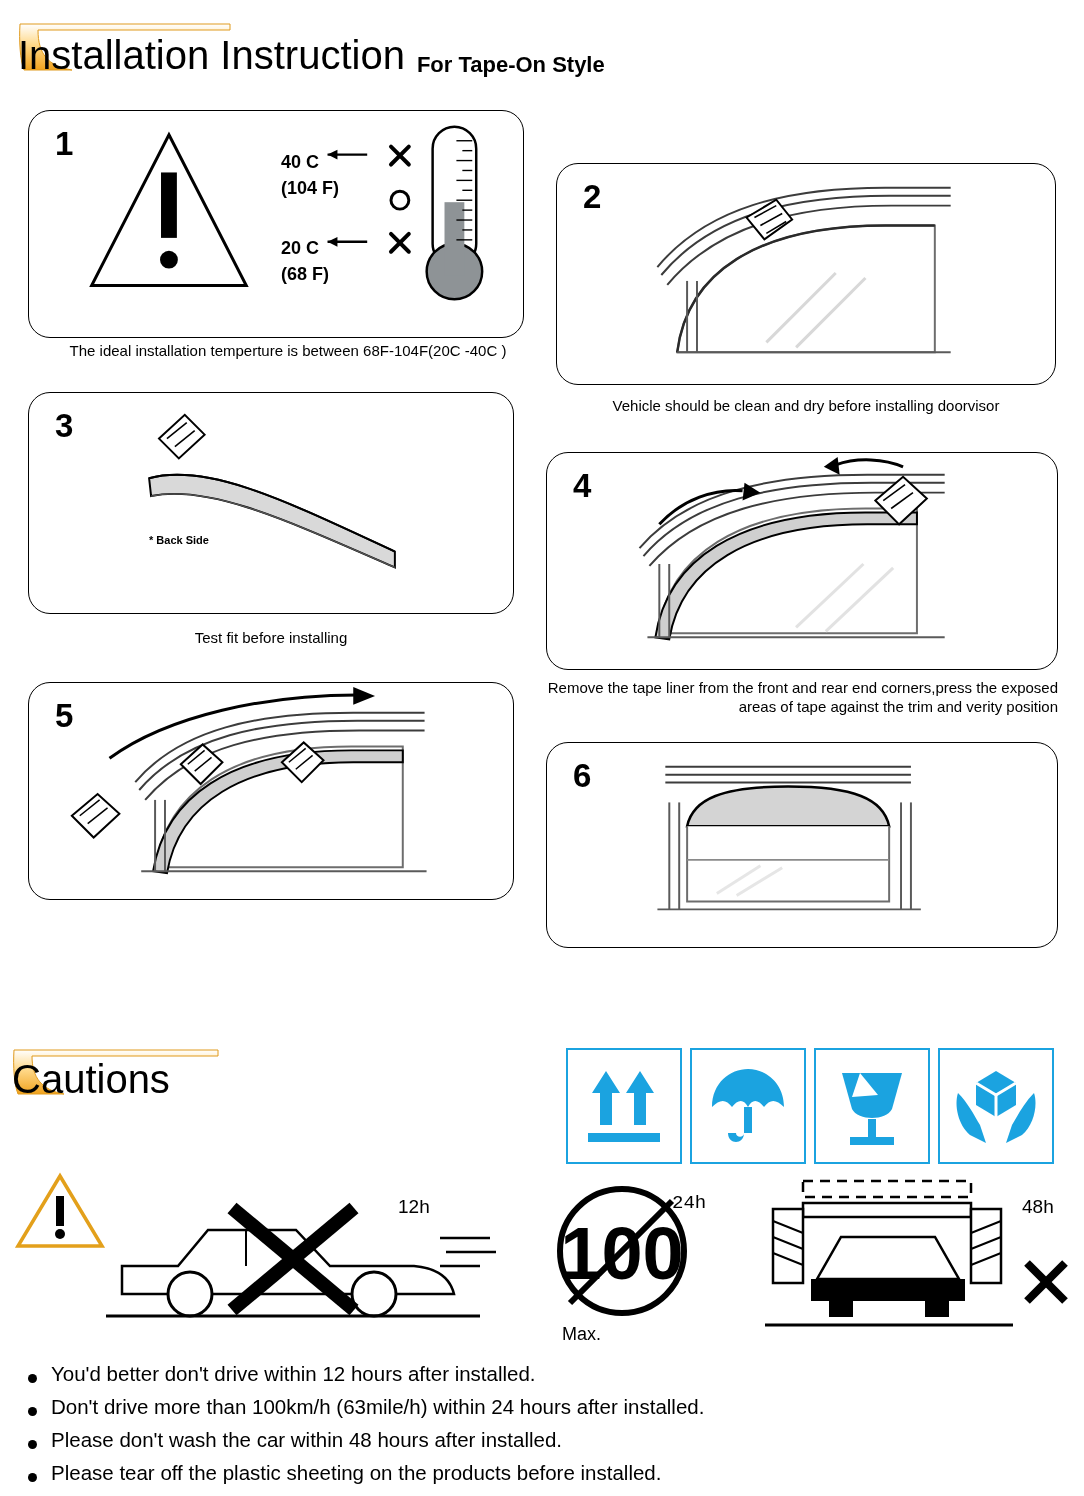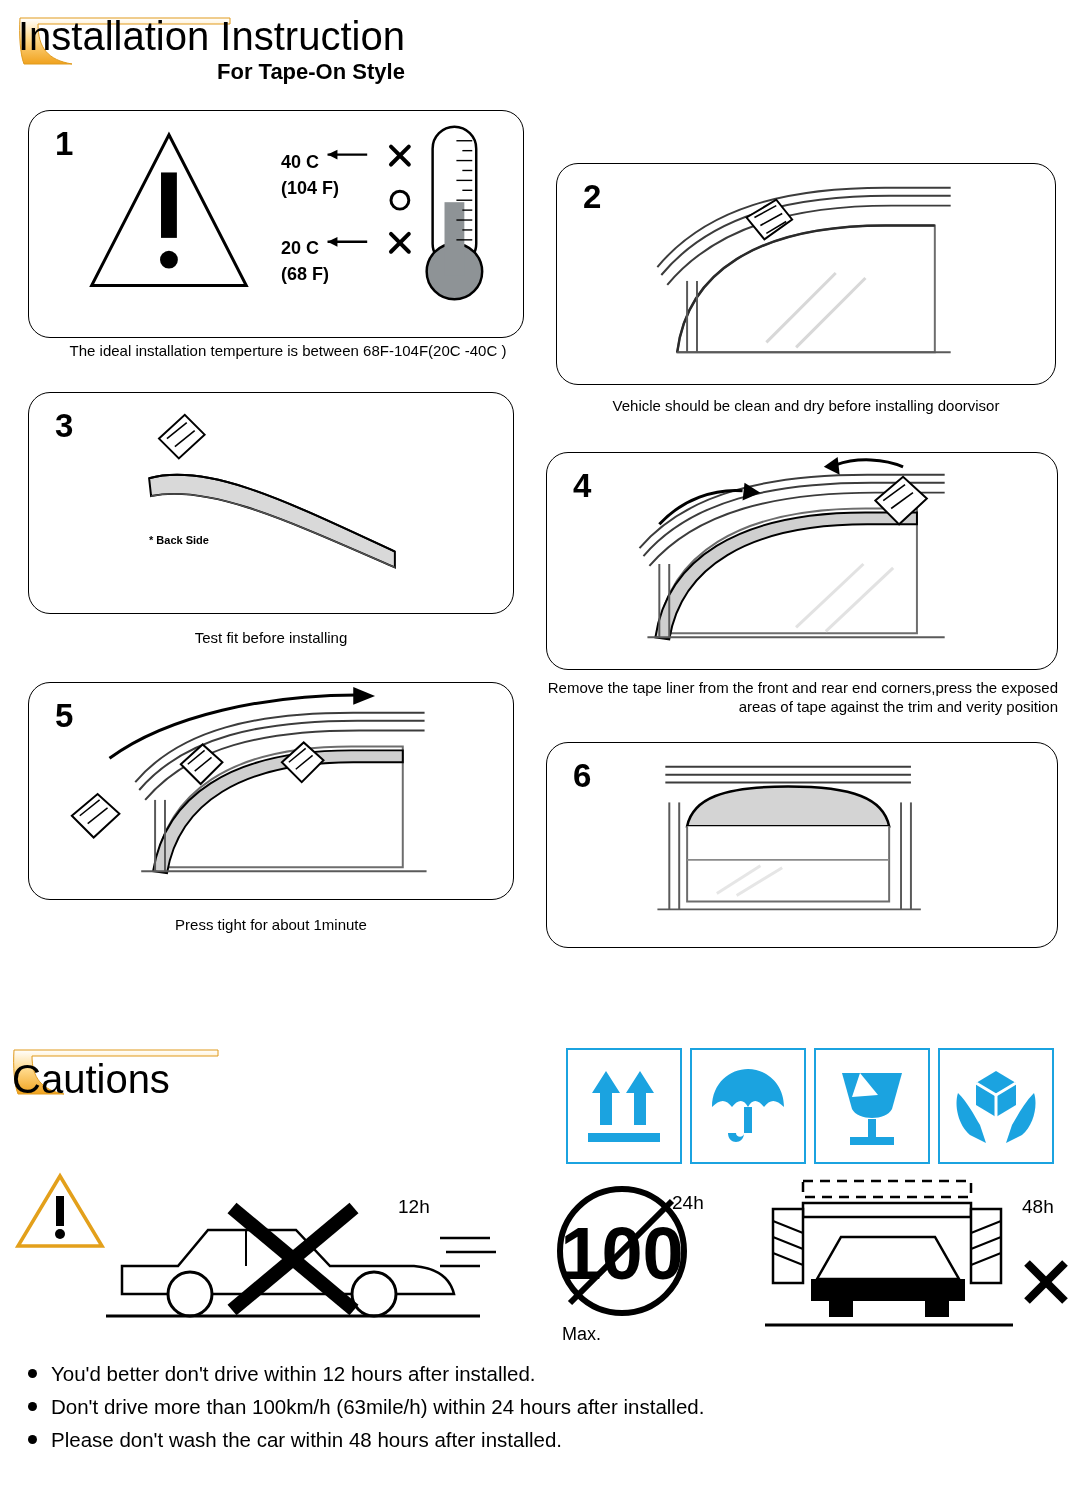--- a/index.html
+++ b/index.html
@@ -41,21 +41,21 @@
     z-index: 2;
   }
   .heading .title-b {
     font-size: 22px;
     font-weight: bold;
     margin-left: 12px;
     position: relative;
     z-index: 2;
   }
 
-  #main-title { left: 18px; top: 14px; height: 58px; flex-direction: column; }
+  #main-title { left: 18px; top: 20px; height: 58px; }
   #cautions-title { left: 12px; top: 1046px; height: 56px; }
 
   
   .panel {
     position: absolute;
     border: 1.6px solid #000;
     border-radius: 22px;
     background: #fff;
     box-sizing: border-box;
   }
@@ -112,34 +112,34 @@
   .caution-art { position: absolute; }
   #caution-car-art  { left: 10px;  top: 1168px; width: 520px; height: 180px; }
   #caution-speed-art{ left: 520px; top: 1175px; width: 220px; height: 180px; }
   #caution-wash-art { left: 745px; top: 1175px; width: 330px; height: 165px; }
 
   .caution-label {
     position: absolute;
     font-size: 19px;
   }
   #label-12h { left: 398px; top: 1196px; }
-  #label-24h { left: 672px; top: 1192px; }
+  #label-24h { left: 672px; top: 1192px; font-family: Liberation Mono, monospace; }
   #label-48h { left: 1022px; top: 1196px; }
   #label-max { left: 562px; top: 1324px; font-size: 18px; }
 
   
   .bullets {
     position: absolute;
     left: 20px;
     top: 1360px;
     width: 800px;
   }
   .bullet-row {
     display: flex;
-    align-items: flex-start;
+    align-items: center;
     margin-bottom: 6px;
   }
   .bullet-dot {
     width: 9px;
     height: 9px;
     border-radius: 50%;
     background: #000;
     margin: 9px 14px 0 8px;
     flex: none;
   }
@@ -358,21 +358,20 @@
       </g>
       <g transform="translate(254,56)">
         <path d="M0 24 L22 4 L42 22 L20 44 Z" fill="#fff" stroke="#000" stroke-width="2"></path>
         <g stroke="#000" stroke-width="1.5">
             <line x1="7" y1="24" x2="24" y2="10"></line>
             <line x1="14" y1="31" x2="31" y2="17"></line>
           </g>
       </g>
     </svg>
   </div>
-  <div class="caption" id="cap-5">Press tight for about 1minute</div>
 
   <div class="panel" id="panel-6">
     <div class="step-num">6</div>
     <svg class="panel-art" viewBox="0 0 512 206">
       <g stroke="#3c3c3c" stroke-width="2" fill="none">
         <line x1="118" y1="24" x2="366" y2="24"></line>
         <line x1="118" y1="32" x2="366" y2="32"></line>
         <line x1="118" y1="40" x2="366" y2="40"></line>
       </g>
       <path d="M140 84 C146 56 176 44 242 44 C308 44 338 56 344 84 Z" fill="#d4d4d4" stroke="#000" stroke-width="2.5"></path>
@@ -510,16 +509,20 @@
       <div class="bullet-text">You'd better don't drive within 12 hours after installed.</div>
     </div>
     <div class="bullet-row">
       <div class="bullet-dot"></div>
       <div class="bullet-text">Don't drive more than 100km/h (63mile/h) within 24 hours after installed.</div>
     </div>
     <div class="bullet-row">
       <div class="bullet-dot"></div>
       <div class="bullet-text">Please don't wash the car within 48 hours after installed.</div>
     </div>
+    <div class="bullet-row">
+      <div class="bullet-dot"></div>
+      <div class="bullet-text">Please tear off the plastic sheeting on the products before installed.</div>
+    </div>
   </div>
 
 
 </div>
 
 </body></html>

